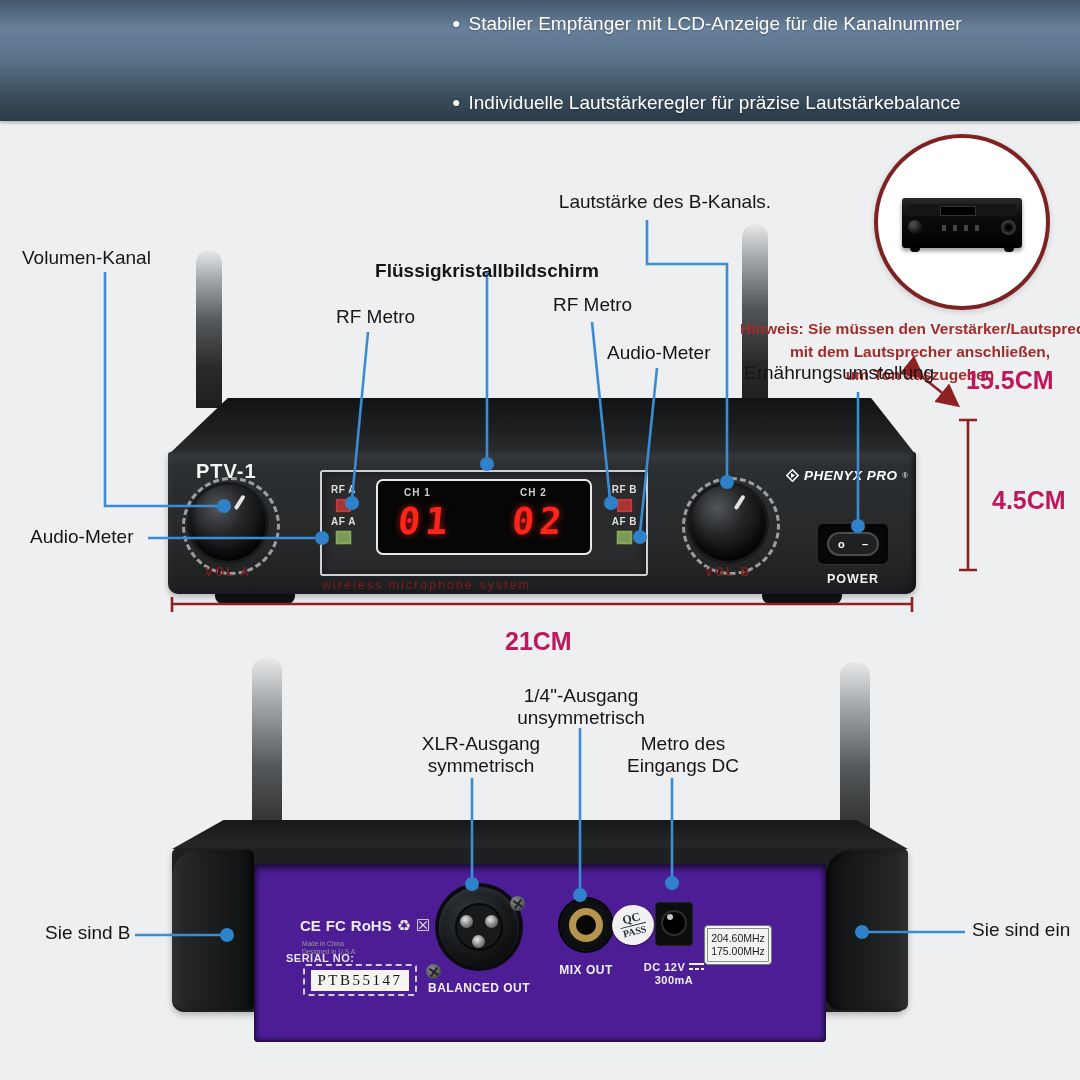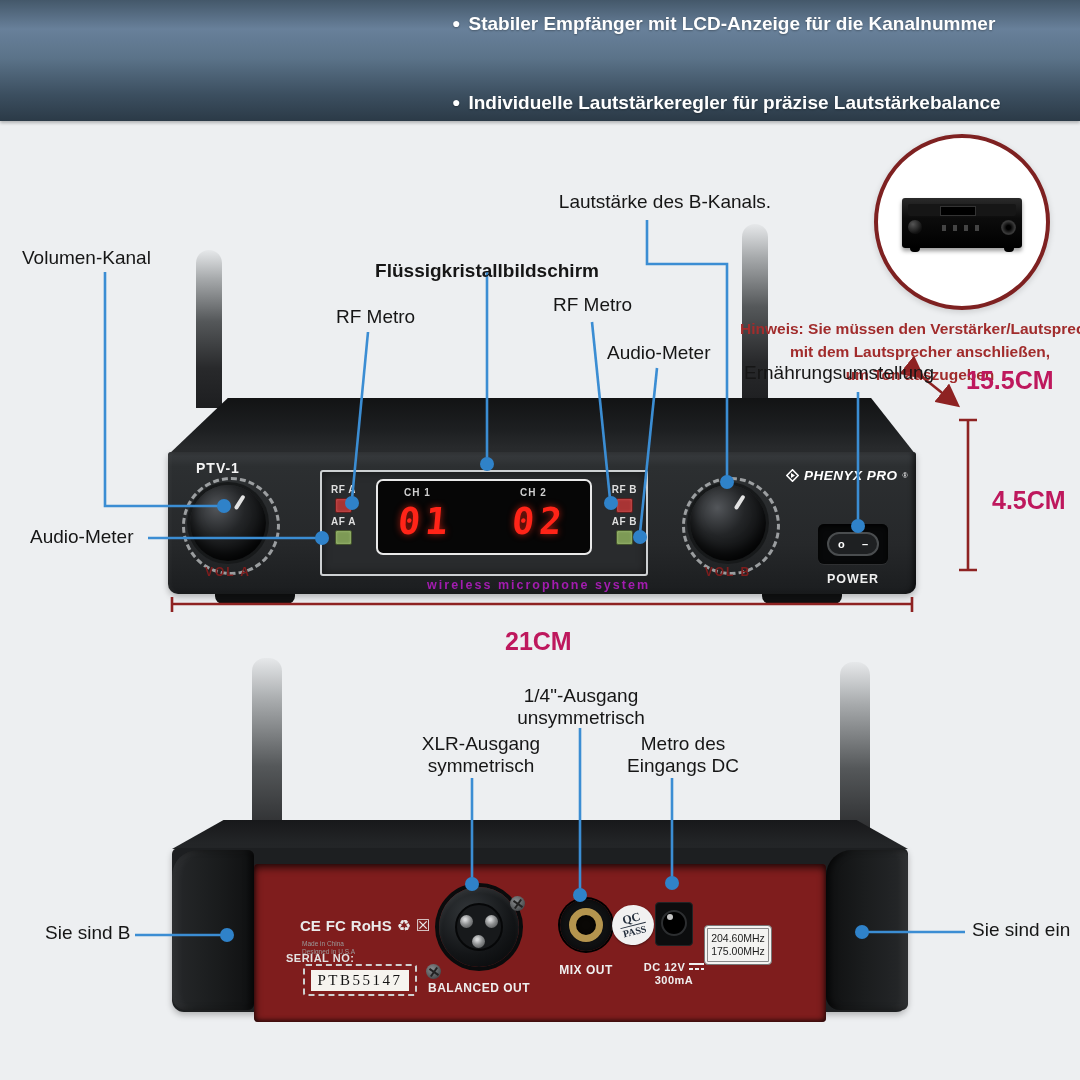--- a/index.html
+++ b/index.html
@@ -5,21 +5,21 @@
   html,body{margin:0;padding:0;}
   body{width:1080px;height:1080px;overflow:hidden;position:relative;
        background:#edeff1;font-family:"Liberation Sans","DejaVu Sans",sans-serif;}
   .abs{position:absolute;}
   
   .header{left:0;top:0;width:1080px;height:121px;
     background:linear-gradient(180deg,#44586a 0%,#68809a 24%,#5b7389 48%,#3c4f60 78%,#2b3a47 100%);
     box-shadow:0 2px 3px rgba(0,0,0,.25);}
   .title{left:16px;top:44px;color:#fff;font-size:38px;font-weight:bold;letter-spacing:.5px;
     text-shadow:0 2px 3px rgba(0,0,0,.35);white-space:nowrap;}
-  .bullet-row{color:#fff;font-size:19px;font-weight:bold;white-space:nowrap;left:452px;
+  .bullet-row{color:#fff;font-size:19px;font-weight:normal;white-space:nowrap;left:452px;
     text-shadow:0 1px 2px rgba(0,0,0,.3);}
   .bullet-dot{display:inline-block;margin-right:8px;font-size:14px;vertical-align:2px;}
   
   .lbl{color:#161616;font-size:19px;white-space:nowrap;z-index:8;}
   .lbl.ctr{transform:translateX(-50%);text-align:center;line-height:22px;}
   .dim{color:#be185d;font-size:25px;font-weight:bold;white-space:nowrap;z-index:8;}
   .note{left:740px;top:317px;width:360px;text-align:center;color:#a12c2c;
     font-size:15.5px;font-weight:bold;line-height:23px;z-index:8;}
   .note div{white-space:nowrap;}
   
@@ -42,43 +42,43 @@
     border-radius:13px 13px 0 0;z-index:2;}
   .foot{background:#101112;border-radius:0 0 8px 8px;z-index:1;}
   
   .topface{left:168px;top:398px;width:748px;height:57px;z-index:2;
     clip-path:polygon(8% 0,94% 0,100% 100%,0 100%);
     background:linear-gradient(180deg,#121314,#1d1f21 55%,#2c2e30);}
   .frontface{left:168px;top:452px;width:748px;height:142px;z-index:3;
     background:linear-gradient(180deg,#3a3d40 0%,#2c2f31 10%,#26282a 65%,#1b1d1f 100%);
     border-radius:3px 3px 10px 10px;
     box-shadow:inset 2px 0 4px rgba(255,255,255,.05),inset -3px 0 5px rgba(0,0,0,.55),0 3px 6px rgba(0,0,0,.25);}
-  .model{left:196px;top:460px;z-index:4;color:#f4f4f4;font-size:14px;font-weight:bold;letter-spacing:1px;}
+  .model{left:196px;top:460px;z-index:4;color:#f4f4f4;font-size:20px;font-weight:bold;letter-spacing:1px;}
   .tickring{border:3px dashed #c3c6c8;border-radius:50%;opacity:.75;z-index:4;}
   .knob{border-radius:50%;z-index:4;
     background:radial-gradient(circle at 36% 30%,#53565a 0%,#232527 38%,#0a0b0c 75%);
     box-shadow:0 0 0 3px #17191a,inset 0 -8px 12px rgba(0,0,0,.65);}
   .knob .ptr{position:absolute;left:50%;top:6px;width:4px;height:16px;background:#e3e3e3;
     border-radius:2px;transform:translateX(-50%) rotate(32deg);transform-origin:50% 30px;}
   .knoblbl{z-index:4;color:#7f1d1d;font-size:12px;font-weight:bold;letter-spacing:2px;text-align:center;}
   .module{left:320px;top:470px;width:328px;height:106px;z-index:4;background:#292b2d;
     border:2px solid #cdd0d2;border-radius:3px;box-sizing:border-box;
     box-shadow:inset 0 0 10px rgba(0,0,0,.5);}
   .ledlbl{color:#dfdfdf;font-size:10px;font-weight:bold;letter-spacing:.5px;}
   .led{width:15px;height:13px;border-radius:2px;}
   .led.red{background:#a83434;border:1px solid #5f1d1d;box-shadow:inset 0 0 3px #d95b5b;}
   .led.grn{background:#7d9a55;border:1px solid #44552c;box-shadow:inset 0 0 3px #a7c57c;}
   .lcd{left:54px;top:7px;width:216px;height:76px;background:#060606;border:2px solid #e9e9e9;
     border-radius:7px;box-sizing:border-box;}
   .chlbl{color:#cfcfcf;font-size:10px;font-weight:bold;letter-spacing:1px;}
   .digits{color:#ff2418;font-family:"DejaVu Sans Mono","Liberation Mono",monospace;
     font-size:37px;font-weight:bold;letter-spacing:5px;transform:skewX(-5deg);
     text-shadow:0 0 7px rgba(255,40,20,.65);line-height:1;}
-  .tagline{left:322px;top:578px;width:328px;text-align:right;z-index:4;color:#a21caf;
-    font-size:12.5px;font-weight:bold;letter-spacing:2px;}
+  .tagline{left:322px;top:578px;width:328px;text-align:left;z-index:4;color:#7f1d1d;
+    font-size:12.5px;font-weight:normal;letter-spacing:2px;}
   .brand{left:786px;top:468px;z-index:4;display:flex;align-items:center;gap:5px;color:#fff;}
   .brand .txt{font-size:13.5px;font-weight:bold;font-style:italic;letter-spacing:.5px;white-space:nowrap;}
   .brand sup{font-size:7px;font-style:normal;vertical-align:7px;}
   .pswitch{left:818px;top:524px;width:70px;height:40px;z-index:4;background:#070809;border-radius:6px;
     box-shadow:inset 0 2px 4px rgba(0,0,0,.9),0 1px 0 rgba(255,255,255,.06);}
   .rocker{left:9px;top:8px;width:52px;height:24px;background:#1e2022;border:2px solid #4a4d4f;
     border-radius:12px;box-sizing:border-box;display:flex;align-items:center;
     justify-content:space-between;padding:0 9px;color:#fff;font-size:11px;font-weight:bold;}
   .powerlbl{left:818px;top:572px;width:70px;text-align:center;z-index:4;color:#f0f0f0;
     font-size:12.5px;font-weight:bold;letter-spacing:1px;}
@@ -88,21 +88,21 @@
     clip-path:polygon(7% 0,93% 0,100% 100%,0 100%);
     background:linear-gradient(180deg,#17181a,#26282a);}
   .backbody{left:172px;top:848px;width:736px;height:164px;z-index:3;background:#1d1f21;
     border-radius:6px 6px 12px 12px;box-shadow:0 3px 6px rgba(0,0,0,.25);}
   .ear{top:850px;width:82px;height:160px;z-index:4;
     background:linear-gradient(90deg,#26282a,#1a1c1d 55%,#0f1011);}
   .ear.l{left:172px;border-radius:26px 6px 6px 14px;
     box-shadow:inset 6px 0 8px rgba(255,255,255,.05),inset -4px 0 6px rgba(0,0,0,.6);}
   .ear.r{left:826px;border-radius:6px 26px 14px 6px;transform:scaleX(-1);
     box-shadow:inset 6px 0 8px rgba(255,255,255,.05),inset -4px 0 6px rgba(0,0,0,.6);}
-  .backpanel{left:254px;top:864px;width:572px;height:158px;z-index:4;background:#7f1d1d;
+  .backpanel{left:254px;top:864px;width:572px;height:178px;z-index:4;background:#4c1d95;
     border-radius:4px;box-shadow:inset 0 3px 8px rgba(0,0,0,.8),inset 0 -2px 4px rgba(0,0,0,.5);}
   .cert{left:46px;top:52px;display:flex;align-items:center;gap:5px;color:#eaeaea;
     font-size:15px;font-weight:bold;white-space:nowrap;}
   .cert .ico{font-size:16px;font-weight:normal;}
   .made{left:48px;top:76px;color:#9b9b9b;font-size:6.5px;line-height:8px;}
   .seriallbl{left:32px;top:88px;color:#e4e4e4;font-size:11px;font-weight:bold;letter-spacing:.5px;}
   .serialbox{left:49px;top:100px;width:114px;height:32px;border:2px dashed #cfcfcf;
     border-radius:3px;box-sizing:border-box;display:flex;align-items:center;justify-content:center;}
   .serialtag{background:#f6f4ef;padding:2px 6px;font-family:"Liberation Serif","DejaVu Serif",serif;
     font-size:15px;color:#141414;letter-spacing:2.5px;}

